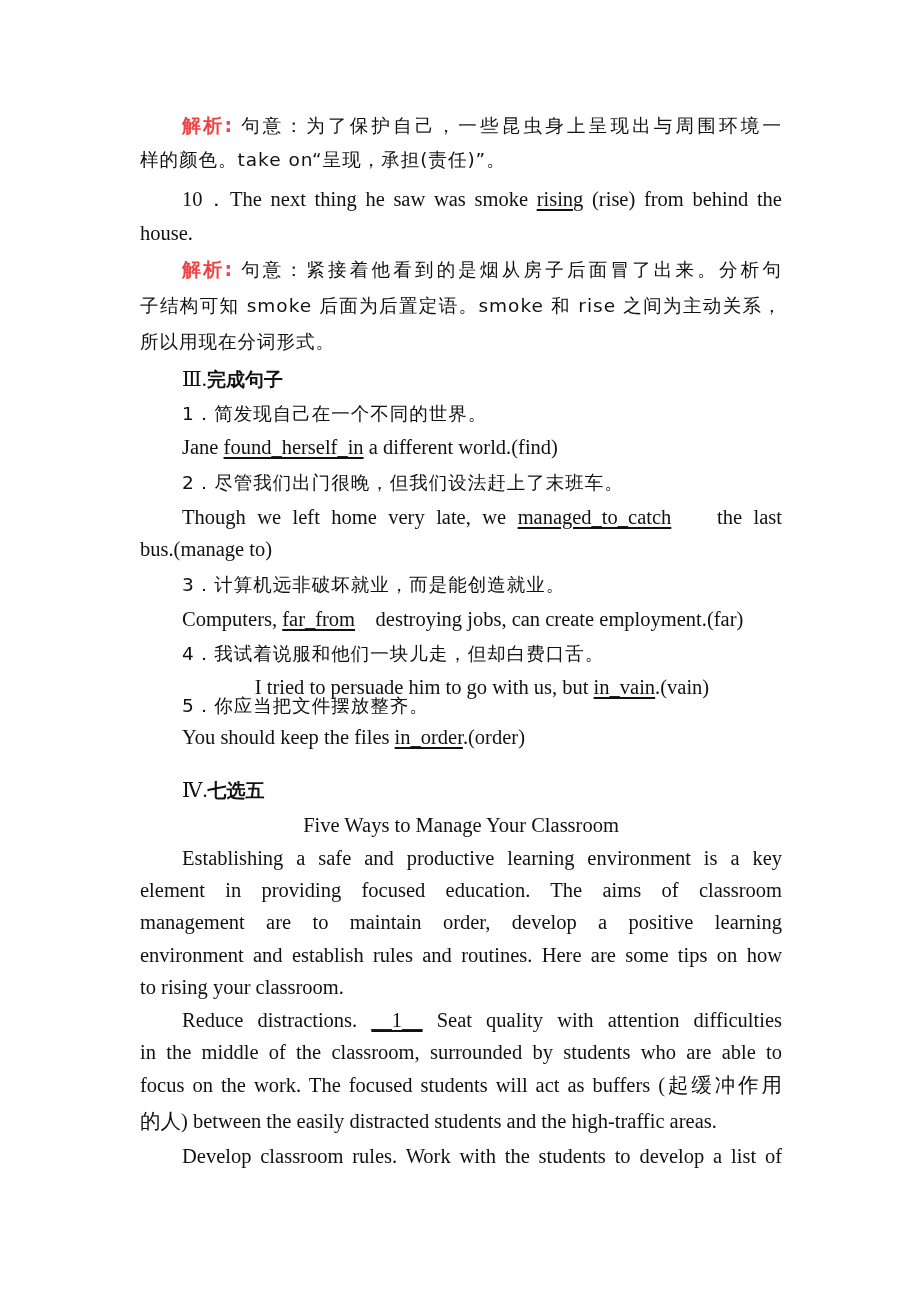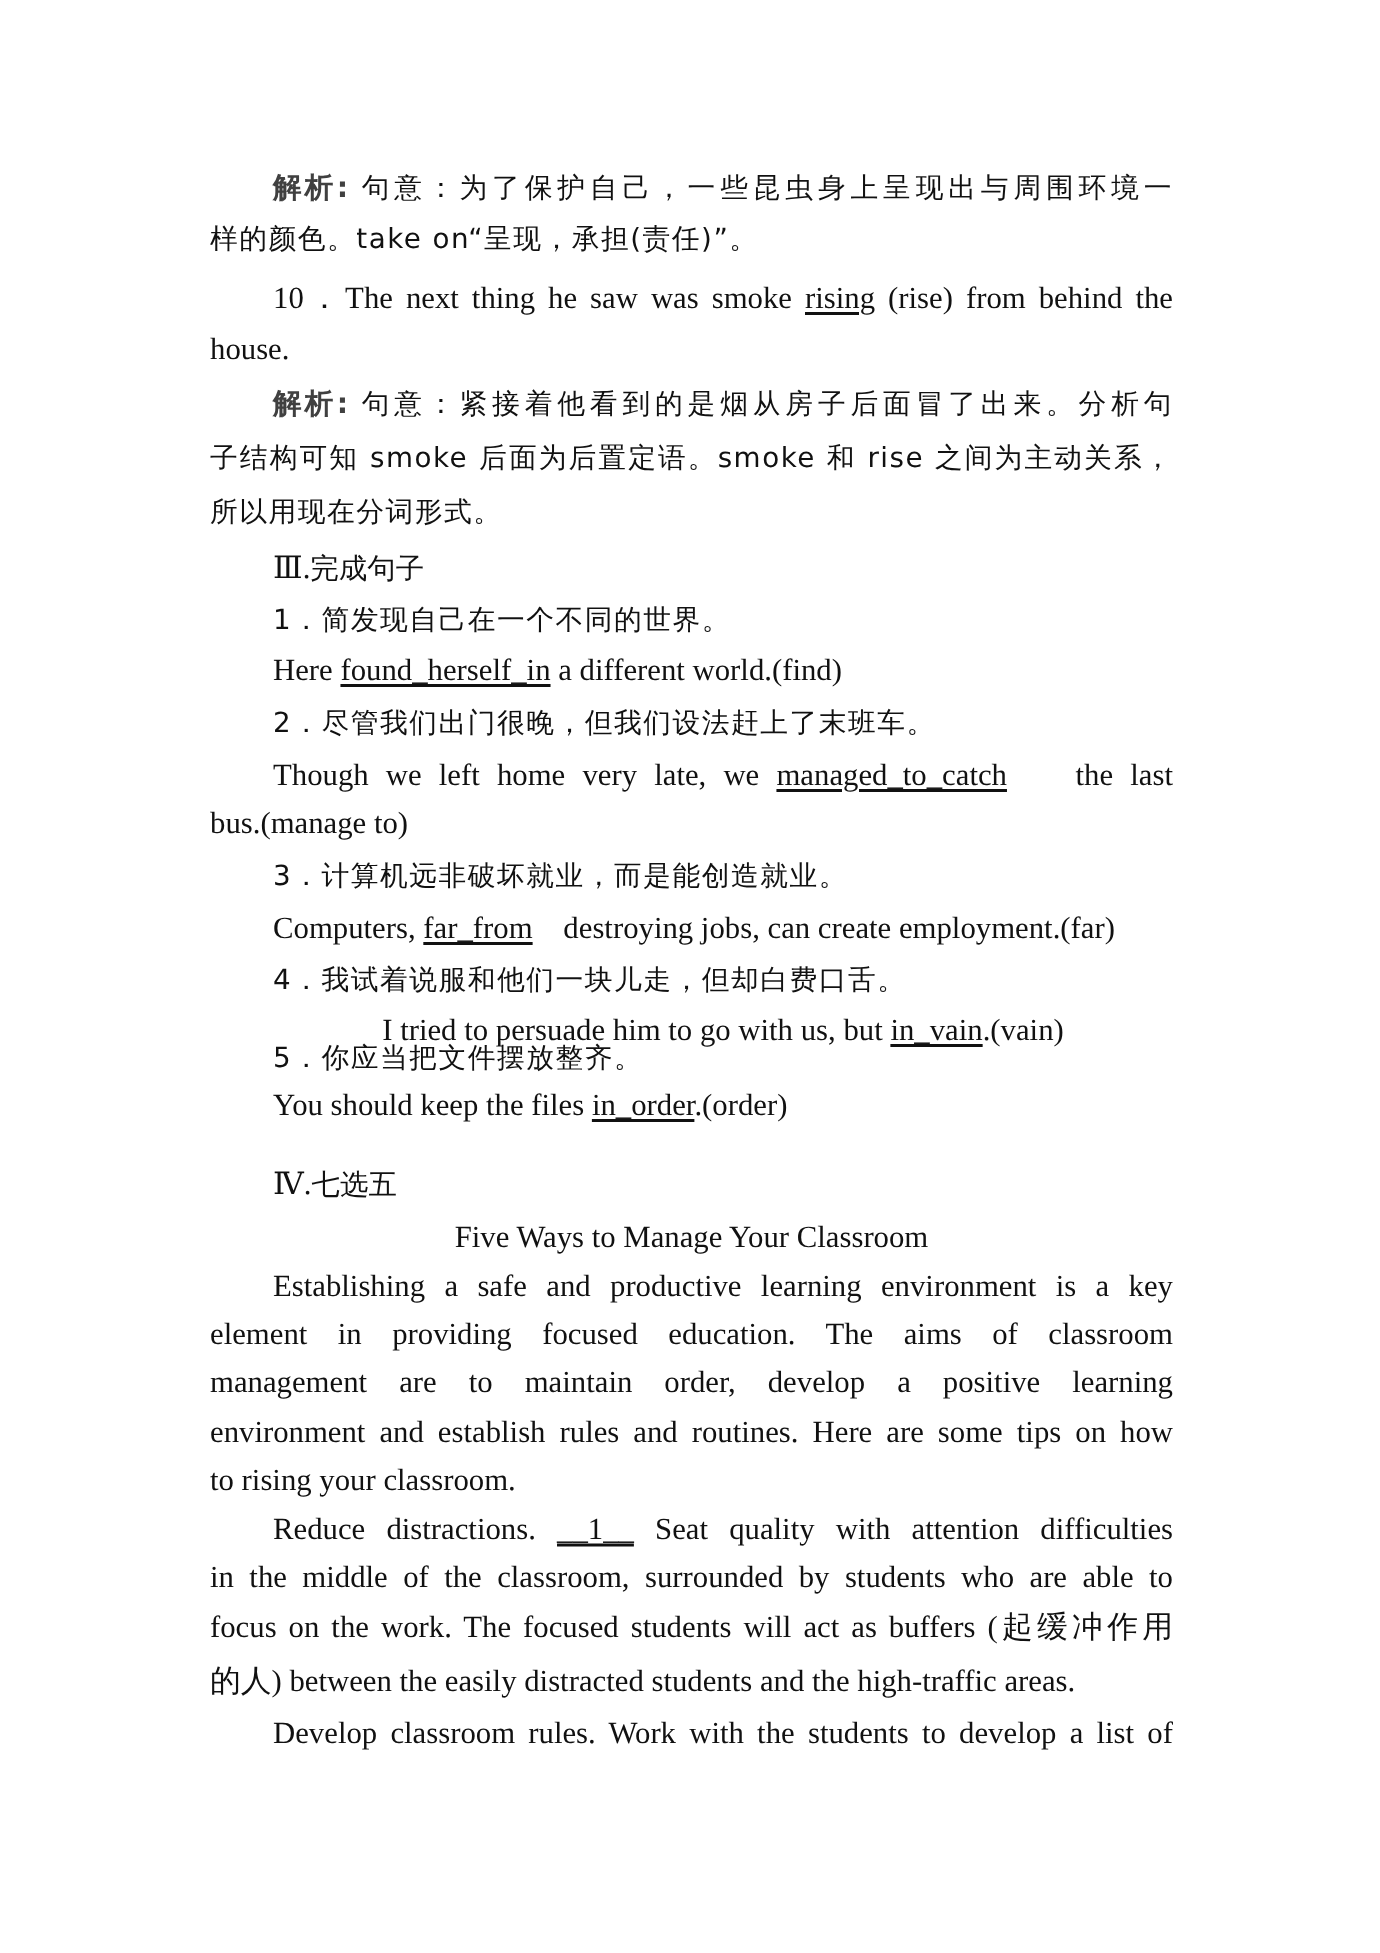--- a/index.html
+++ b/index.html
@@ -29,33 +29,33 @@
       white-space: nowrap;
       line-height: 34px;
       height: 34px;
     }
     .indent { padding-left: 42px; box-sizing: border-box; }
     .justify {
       text-align: justify;
       text-align-last: justify;
     }
     .label-blue {
-      color: #404040;
+      color: #ef4444;
       font-weight: bold;
       font-family: "DejaVu Sans", sans-serif;
       font-size: 19px;
     }
     .cjk {
       font-family: "DejaVu Sans", sans-serif;
       font-size: 18.5px;
       letter-spacing: 1px;
     }
     .bold-cjk {
       font-family: "DejaVu Sans", sans-serif;
-      font-weight: normal;
+      font-weight: bold;
       font-size: 19px;
     }
     .answer {
       text-decoration: underline;
       text-underline-offset: 3px;
     }
     .center { text-align: center; }
   </style>
 </head>
 <body>
@@ -87,21 +87,21 @@
   </div>
 
   <div class="line indent" style="top:254px;">
     <span>Ⅲ.</span><span class="bold-cjk">完成句子</span>
   </div>
 
   <div class="line indent" style="top:288px;">
     <span class="cjk">1．简发现自己在一个不同的世界。</span>
   </div>
   <div class="line indent" style="top:322px;">
-    <span>Here </span><span class="answer">found_herself_in</span><span> a different world.(find)</span>
+    <span>Jane </span><span class="answer">found_herself_in</span><span> a different world.(find)</span>
   </div>
 
   <div class="line indent" style="top:357px;">
     <span class="cjk">2．尽管我们出门很晚，但我们设法赶上了末班车。</span>
   </div>
   <div class="line indent justify" style="top:392px;">
     <span>Though we left home very late, we </span><span class="answer">managed_to_catch</span><span style="white-space:pre;">    the last</span>
   </div>
   <div class="line" style="top:424px;">
     <span>bus.(manage to)</span>

